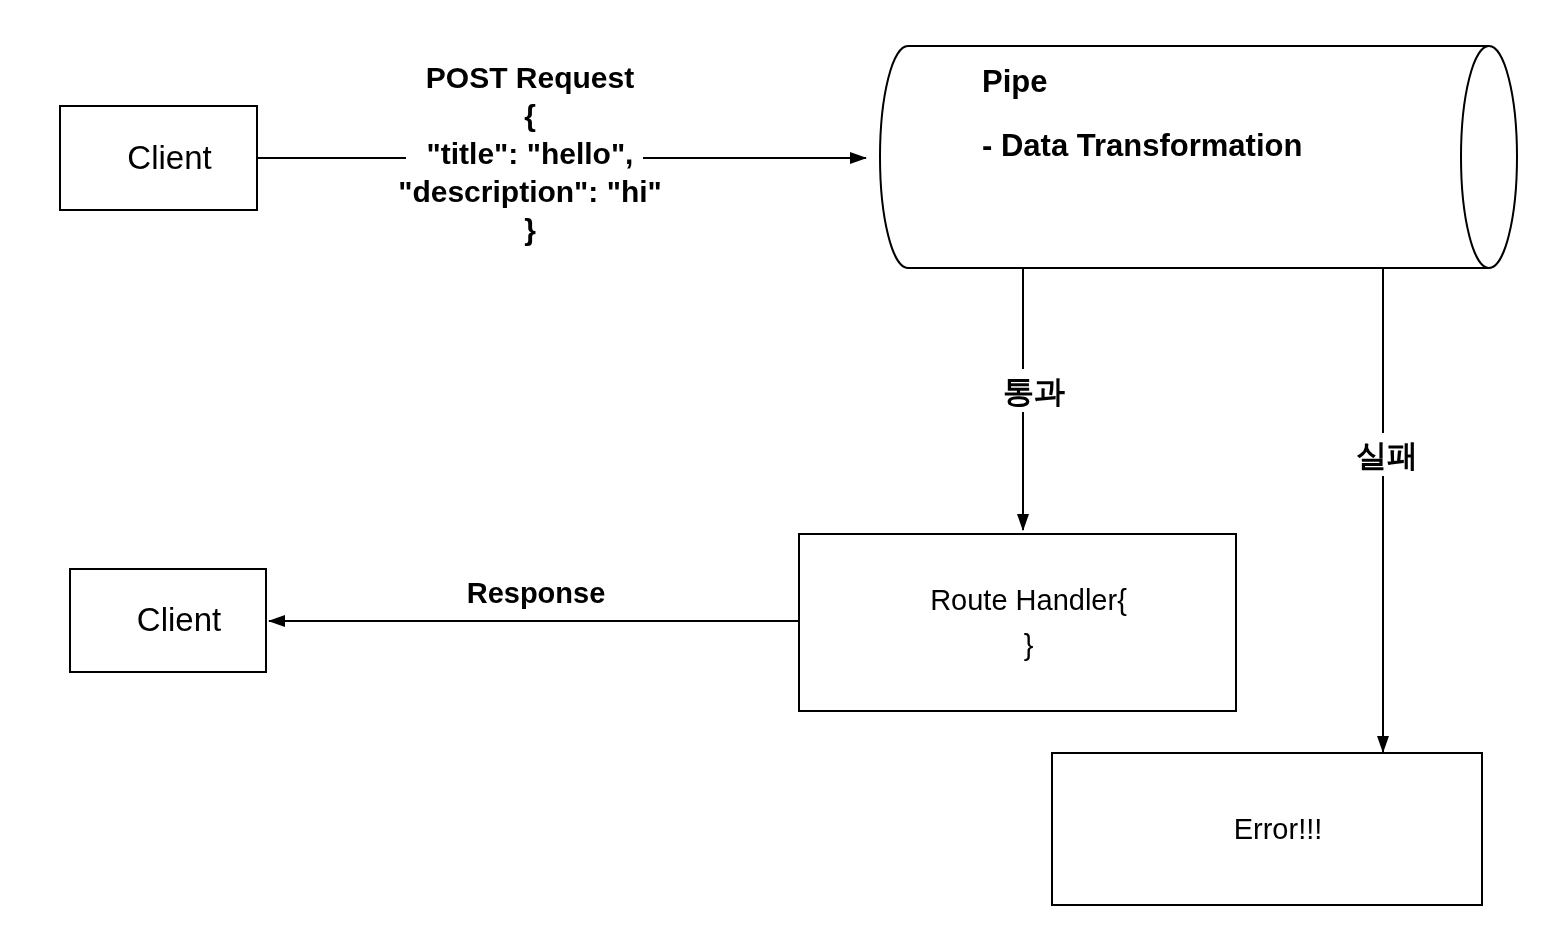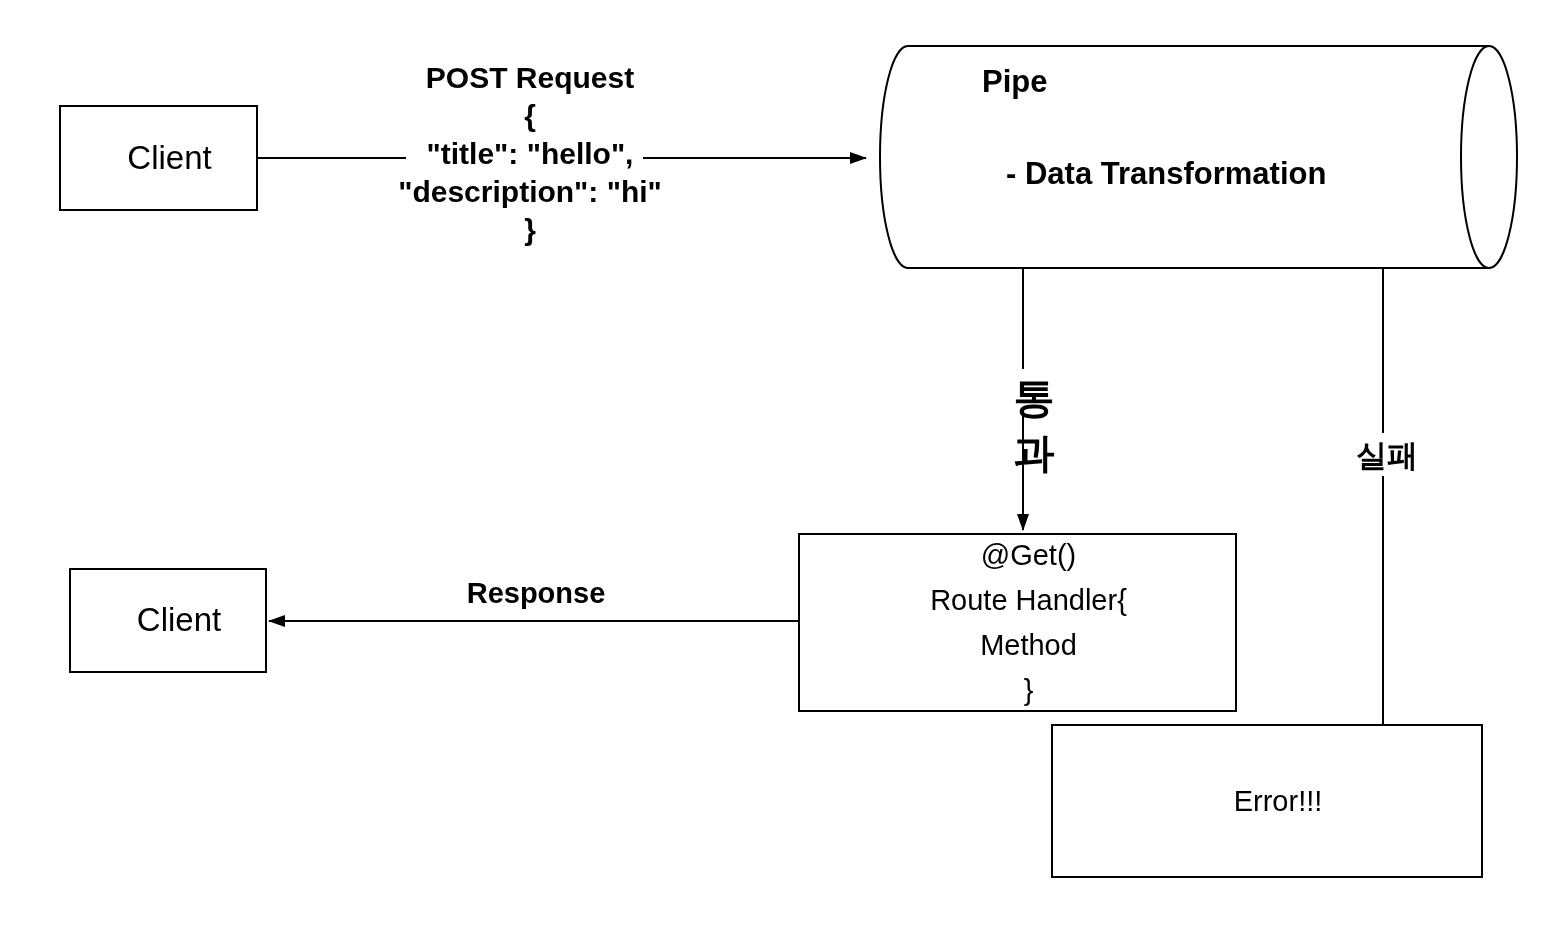--- a/index.html
+++ b/index.html
@@ -37,30 +37,30 @@
   .node-label{font-size:33px;line-height:1.1;}
   .route-lines{font-size:29px;line-height:45px;text-align:center;width:100%;}
   .error-label{font-size:29px;}
 
   .float-label{position:absolute;color:var(--text);}
   .post-label{
     left:360px;top:59px;width:340px;
     text-align:center;font-weight:bold;font-size:30px;line-height:38px;
   }
   .pipe-title{left:982px;top:64px;font-weight:bold;font-size:31px;}
-  .pipe-item0{left:982px;top:156px;font-weight:bold;font-size:31px;margin-left:24px;}
+  .pipe-item0{left:982px;top:128px;font-weight:bold;font-size:31px;}
   .pipe-item1{left:982px;top:222px;font-weight:bold;font-size:31px;}
-  .pass-label{left:994px;top:371px;width:80px;text-align:center;font-weight:bold;font-size:41px;font-family:Liberation Serif, serif;}
+  .pass-label{left:994px;top:371px;width:80px;text-align:center;font-weight:bold;font-size:31px;font-family:Liberation Serif, serif;}
   .fail-label{left:1347px;top:435px;width:80px;text-align:center;font-weight:bold;font-size:31px;}
   .response-label{left:446px;top:577px;width:180px;text-align:center;font-weight:bold;font-size:29px;}
 
   .client-top{left:59px;top:105px;width:199px;height:106px;}
   .client-bottom{left:69px;top:568px;width:198px;height:105px;}
   .route-handler{left:798px;top:533px;width:439px;height:179px;}
-  .error-box{left:1051px;top:724px;width:432px;height:154px;}
+  .error-box{left:1051px;top:752px;width:432px;height:154px;}
 </style>
 </head>
 <body>
 
 <div class="canvas">
 
   <svg class="wires" width="1564" height="952" viewBox="0 0 1564 952">
     <defs>
       <marker id="arrowhead" markerWidth="9" markerHeight="7" refX="8" refY="3" orient="auto" markerUnits="strokeWidth">
         <path d="M0,0 L8.5,3 L0,6 Z"></path>
@@ -85,23 +85,21 @@
   <div class="node client-top">
     <span class="node-label">Client</span>
   </div>
 
   <div class="node client-bottom">
     <span class="node-label">Client</span>
   </div>
 
   <div class="node route-handler">
     <div class="route-lines">
-        <div>@Get()</div>
         <div>Route Handler{</div>
-        <div>Method</div>
         <div>}</div>
       </div>
   </div>
 
   <div class="node error-box">
     <span class="error-label">Error!!!</span>
   </div>
 
   <div class="float-label pipe-title">Pipe</div>
   <div class="float-label pipe-item0">- Data Transformation</div>

